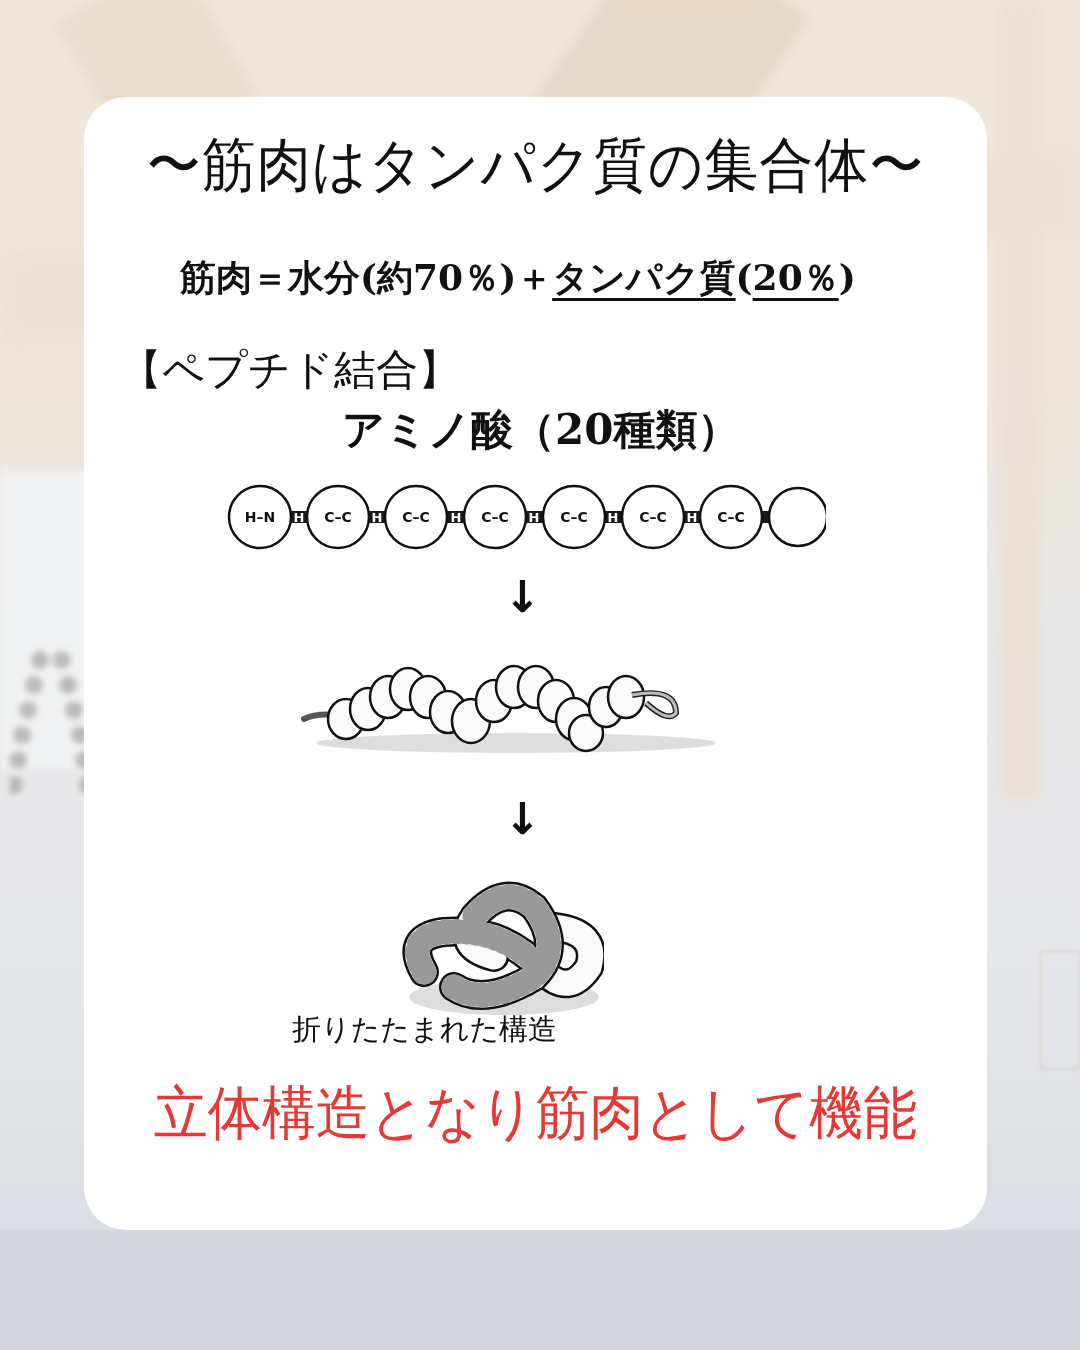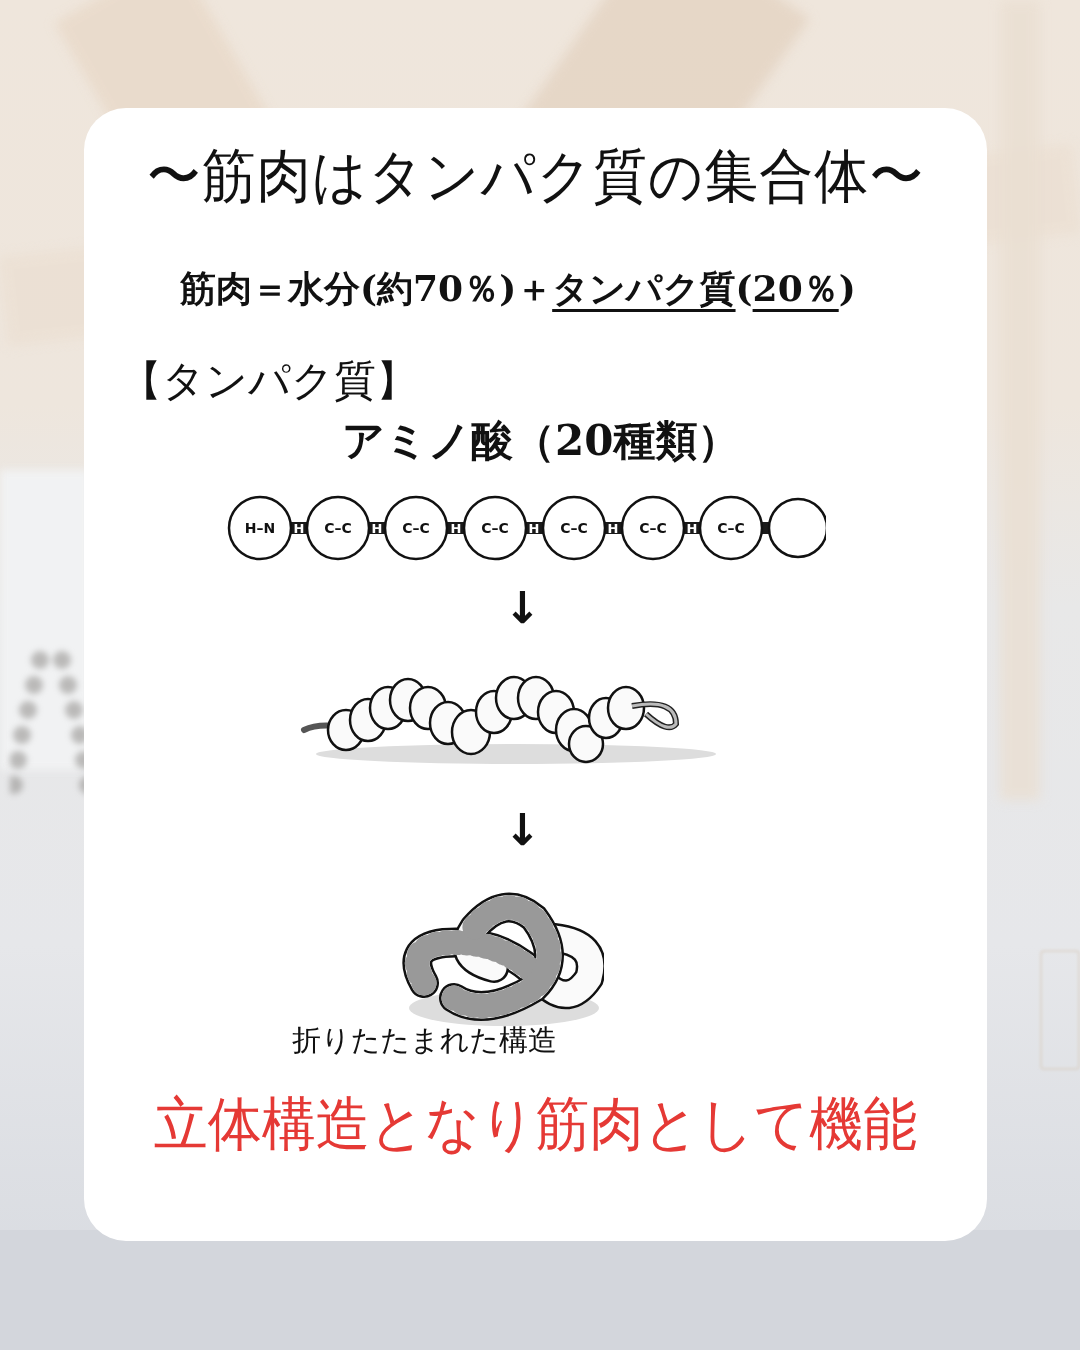--- a/index.html
+++ b/index.html
@@ -21,21 +21,21 @@
   .bg .b2 { left: 560px; top: -60px; width: 180px; height: 300px; transform: rotate(35deg); background:#e3d2c0; }
   .bg .b3 { left: 0; top: 200px; width: 1080px; height: 90px; transform: rotate(-6deg); background:#eadccd; opacity:.5; }
   .bg .b4 { left: 1000px; top: 0; width: 40px; height: 800px; background:#eadfd2; opacity:.8; }
   .bg .window { position:absolute; left:0; top:470px; width:90px; height:300px; background:#f1f2f3; filter: blur(4px); }
   .bg .dumbbells { position:absolute; left:10px; top:640px; width:80px; height:250px; filter: blur(3px); opacity:.55; }
   .bg .floor { position:absolute; left:0; top:1230px; width:1080px; height:120px; background:#d3d6dc; }
   .bg .shelf { position:absolute; left:1040px; top:950px; width:40px; height:120px; border:2px solid #d7cbbd; border-radius:4px; filter: blur(1.5px); opacity:.6; }
 
   .card {
     position: absolute;
-    left: 84px; top: 108px;
+    left: 84px; top: 97px;
     width: 903px; height: 1133px;
     background: #ffffff;
     border-radius: 42px;
   }
   .title {
     position: absolute; left: 0; width: 100%; top: 42px;
     text-align: center;
     font-size: 54px; letter-spacing: 1px; line-height: 1;
     transform: scaleY(1.08);
   }
@@ -108,21 +108,21 @@
   <div class="floor"></div>
 </div>
 
 <div class="card">
   <div class="title">〜筋肉はタンパク質の集合体〜</div>
 
   <div class="formula">
     <span>筋肉＝水分(約70％)＋</span><span class="u">タンパク質</span><span>(</span><span class="u">20％</span><span>)</span>
   </div>
 
-  <div class="section">【タンパク質】</div>
+  <div class="section">【ペプチド結合】</div>
   <div class="amino">アミノ酸（20種類）</div>
 
   <svg class="chain" viewBox="0 0 600 72">
     <rect x="40" y="30" width="510" height="12" fill="#1a1a1a"></rect>
     <g stroke="#111" stroke-width="2.5" fill="#fff">
       <circle cx="34" cy="36" r="31"></circle>
       <circle cx="112" cy="36" r="31"></circle>
       <circle cx="190" cy="36" r="31"></circle>
       <circle cx="269" cy="36" r="31"></circle>
       <circle cx="348" cy="36" r="31"></circle>

